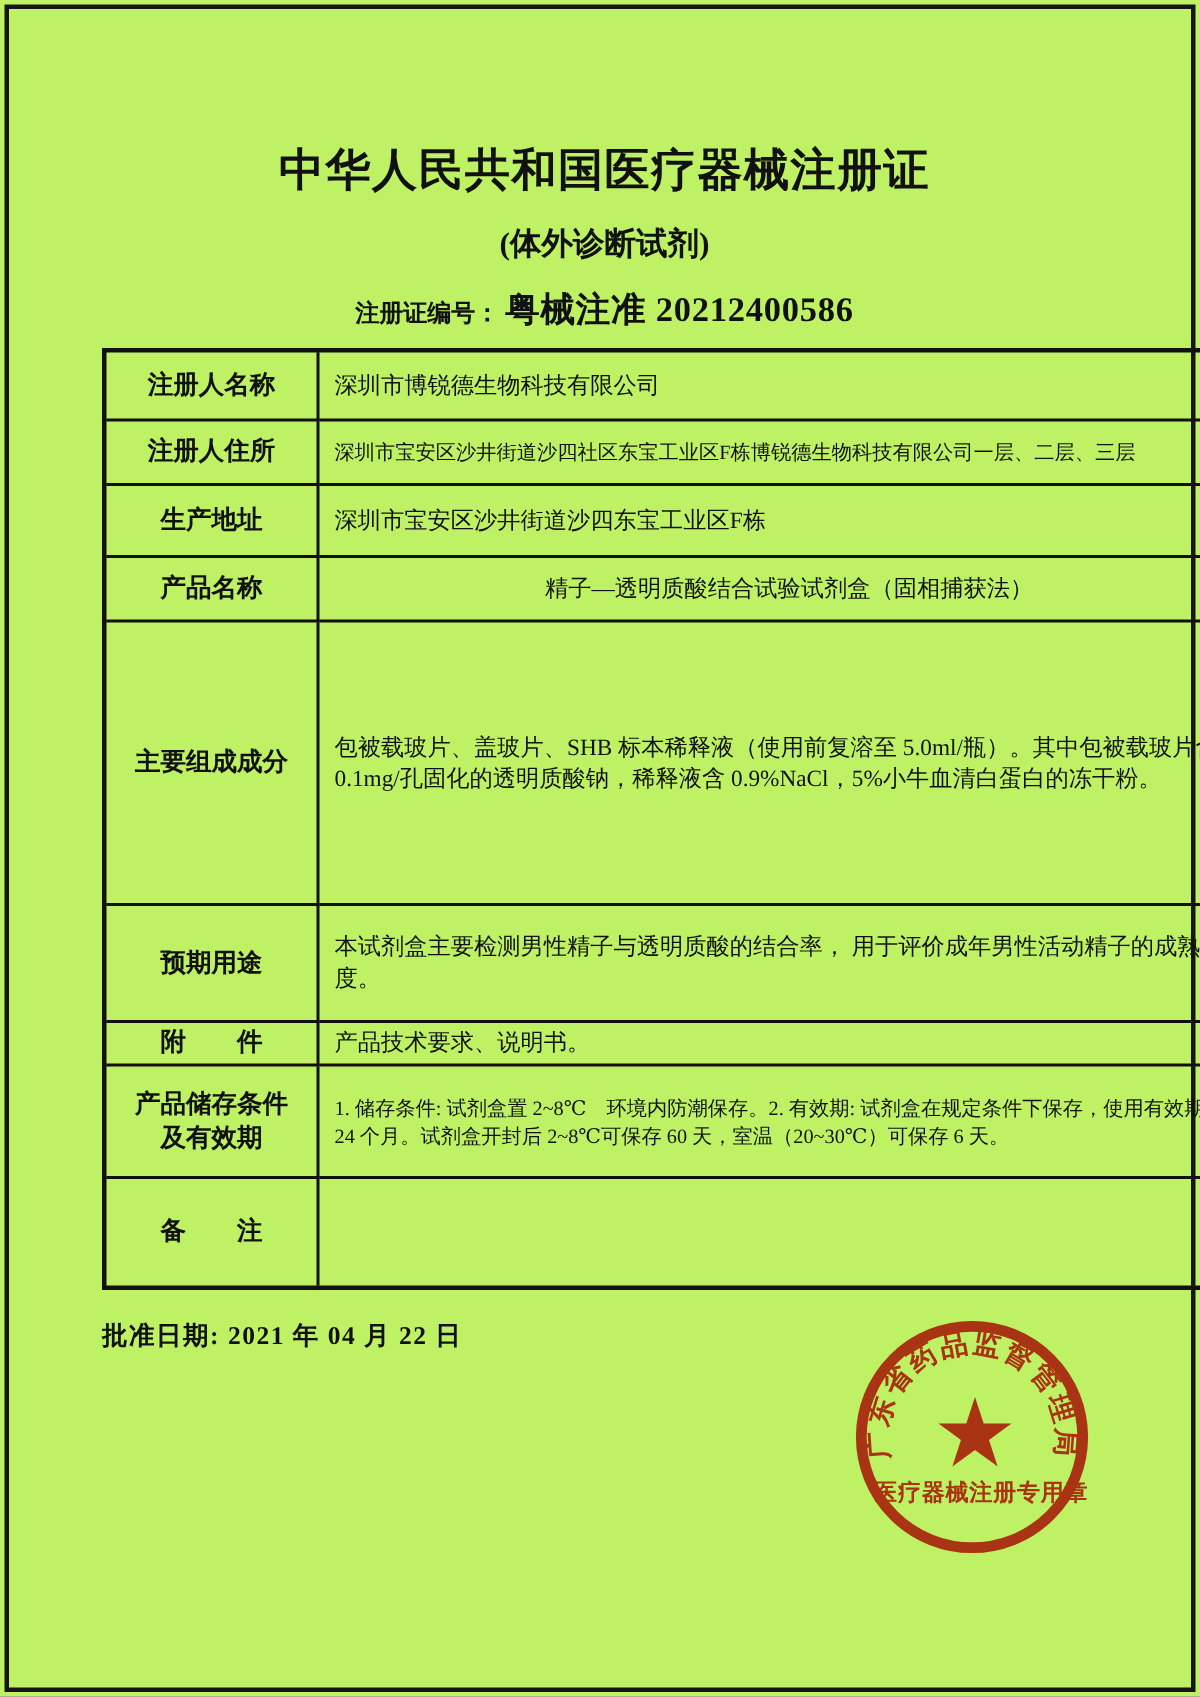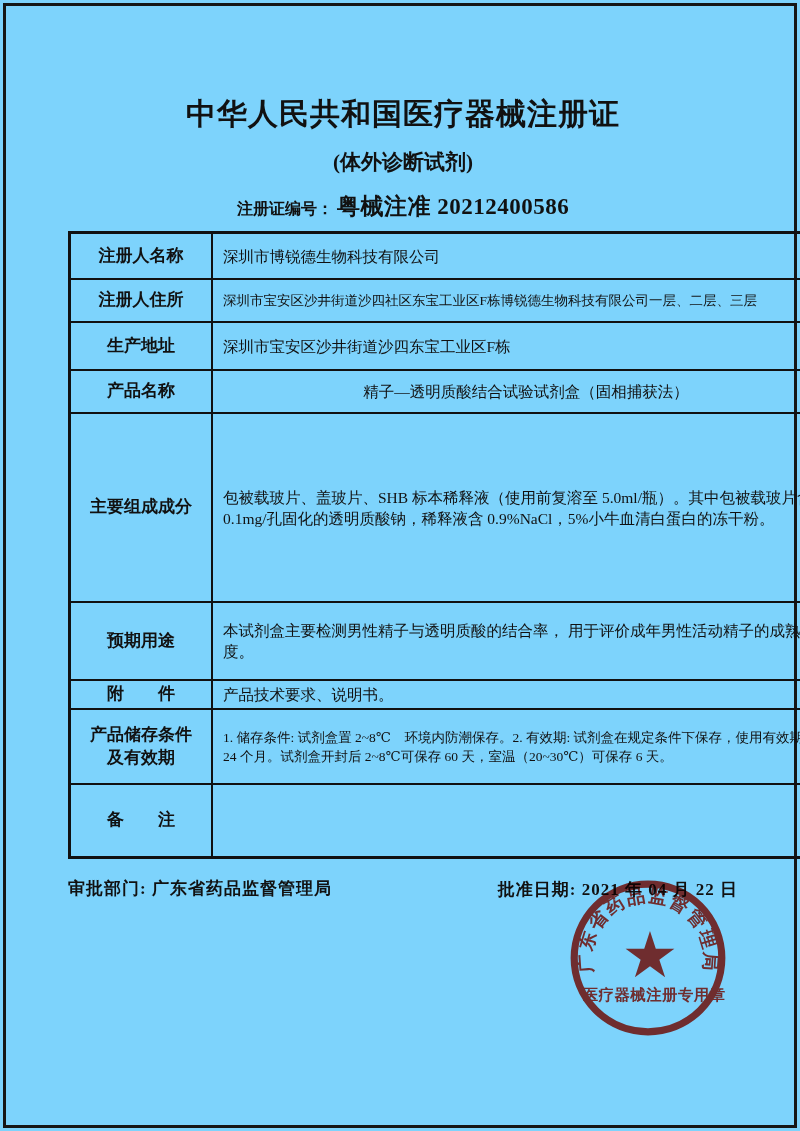--- a/index.html
+++ b/index.html
@@ -1,19 +1,19 @@
 <!DOCTYPE html>
 <html><head>
 <meta charset="utf-8">
 <style>
   html,body{margin:0;padding:0;background:#888;}
   .page{
     position:relative;
     width:800px;height:1131px;
-    background:#7dd3fc;
+    background:#bef264;
     margin:0 auto;
     font-family:"Liberation Serif","DejaVu Serif",serif;
     color:#111;
     overflow:hidden;
   }
   .frame{
     position:absolute; inset:3px;
     border:3px solid #161616;
     pointer-events:none;
   }
@@ -127,24 +127,20 @@
           <td class="val small">1.  储存条件:  试剂盒置 2~8℃　环境内防潮保存。2.  有效期:  试剂盒在规定条件下保存，使用有效期为 24 个月。试剂盒开封后 2~8℃可保存 60 天，室温（20~30℃）可保存 6 天。</td>
         </tr>
         <tr class="r11">
           <td class="lbl">备　　注</td>
           <td class="val"></td>
         </tr>
       </tbody>
     </table>
 
     <div class="footer">
-      <div class="dept">
-        <span>审批部门:</span>
-        <span>广东省药品监督管理局</span>
-      </div>
       <div class="dates">
         <div>
           <span>批准日期:</span>
           <span>2021 年 04 月 22 日</span>
         </div>
       </div>
     </div>
   </div>
 
   <div class="stamp">

